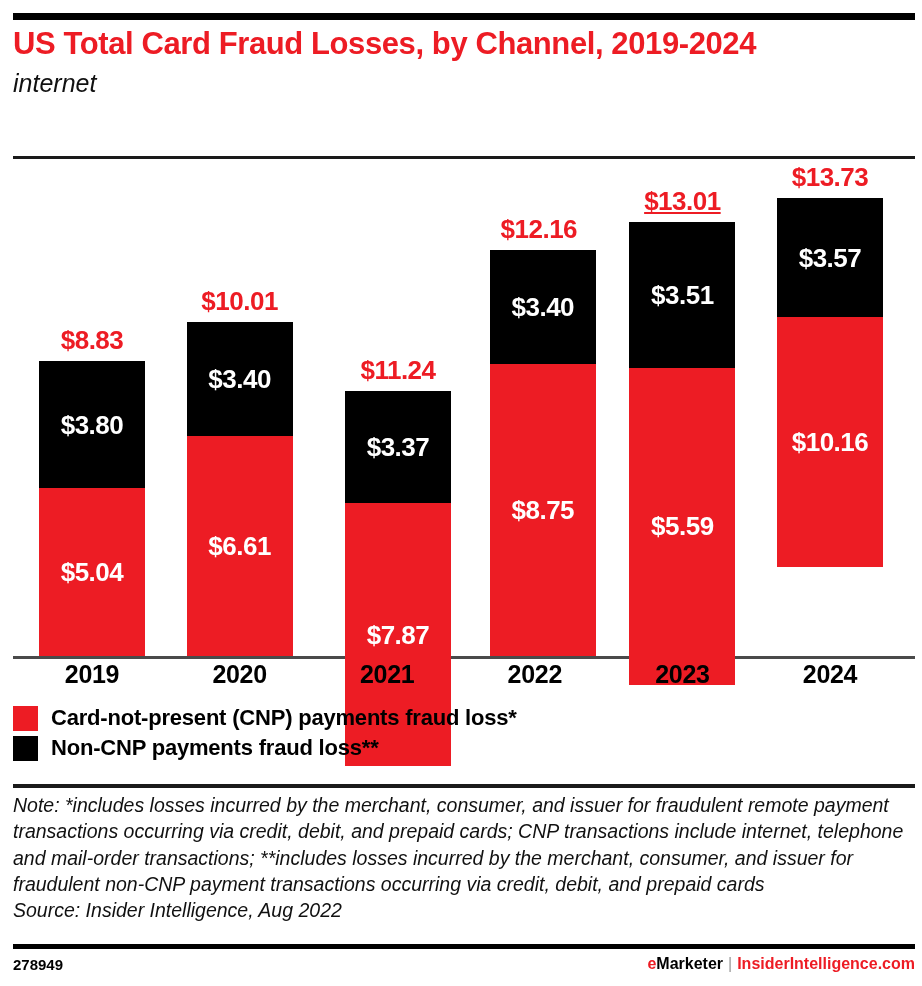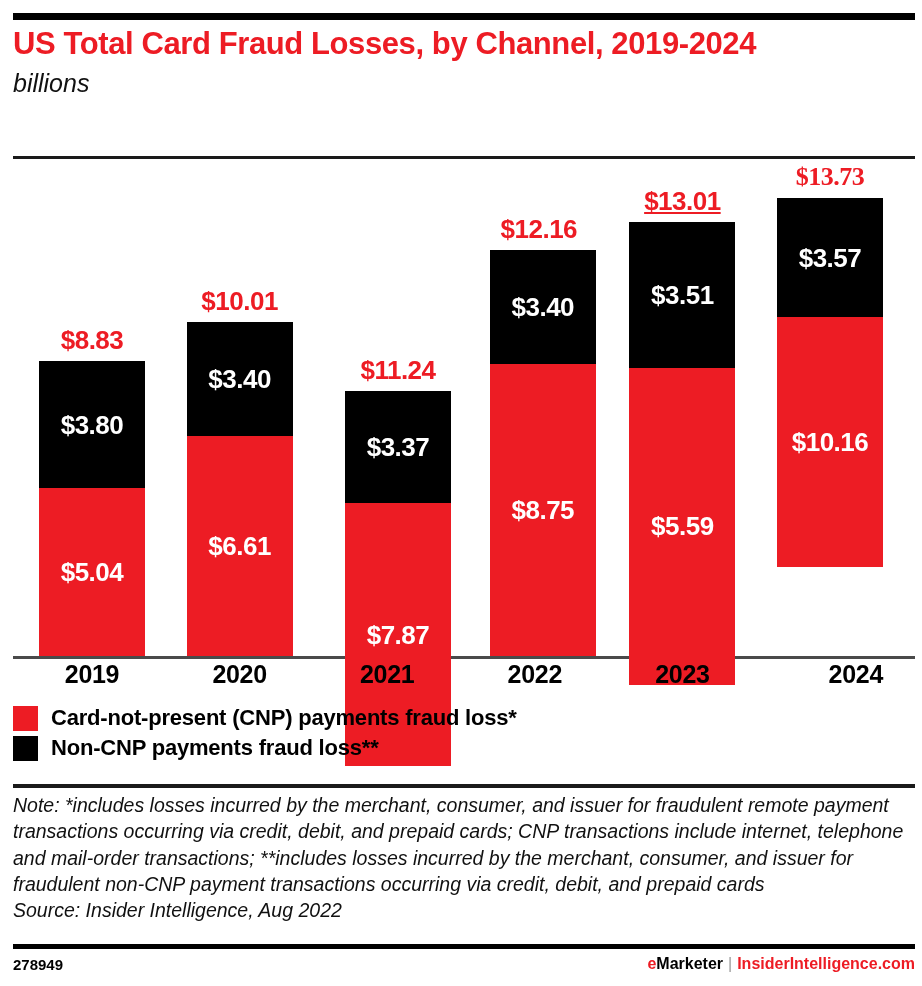--- a/index.html
+++ b/index.html
@@ -104,21 +104,21 @@
 </style>
 </head>
 <body>
 
 <div class="page">
 
   <div class="rule-top"></div>
 
   <div class="header">
     <h1 class="chart-title">US Total Card Fraud Losses, by Channel, 2019-2024</h1>
-    <div class="chart-subtitle">billions</div>
+    <div class="chart-subtitle">internet</div>
   </div>
 
   <div class="rule-under-subtitle"></div>
 
   <div class="plot">
     <div class="axis-line"></div>
     <div id="bars">
         <div class="bar-group" style="left: 39px; height: 294.548px;">
           <div class="total-label" style="top: -34px;">$8.83</div>
           <div class="seg seg-top" style="height: 126.759px;">
@@ -158,38 +158,38 @@
         <div class="bar-group" style="left: 629.4px; height: 433.983px;">
           <div class="total-label" style="top: -34px; text-decoration: underline;">$13.01</div>
           <div class="seg seg-top" style="height: 146px;">
             <span class="seg-label">$3.51</span>
           </div>
           <div class="seg seg-bottom" style="height: 316.564px;">
             <span class="seg-label">$5.59</span>
           </div>
         </div>
         <div class="bar-group" style="left: 777px; height: 458px;">
-          <div class="total-label" style="top: -34px; font-family: Liberation Serif, serif;">$13.73</div>
+          <div class="total-label" style="top: -34px;">$13.73</div>
           <div class="seg seg-top" style="height: 119.087px;">
             <span class="seg-label">$3.57</span>
           </div>
           <div class="seg seg-bottom" style="height: 250px;">
             <span class="seg-label">$10.16</span>
           </div>
         </div>
       </div>
   </div>
 
   <div class="xaxis">
       <div class="xtick" style="left: 39px; width: 106px;">2019</div>
       <div class="xtick" style="left: 186.6px; width: 106px;">2020</div>
       <div class="xtick" style="left: 334.2px; width: 106px;">2021</div>
       <div class="xtick" style="left: 481.8px; width: 106px;">2022</div>
       <div class="xtick" style="left: 629.4px; width: 106px;">2023</div>
-      <div class="xtick" style="left: 777px; width: 106px; text-align: right;">2024</div>
+      <div class="xtick" style="left: 777px; width: 106px;">2024</div>
     </div>
 
   <div class="legend">
     <div class="legend-row">
       <span class="swatch sw-red"></span>
       <span class="legend-label">Card-not-present (CNP) payments fraud loss*</span>
     </div>
     <div class="legend-row">
       <span class="swatch sw-black"></span>
       <span class="legend-label">Non-CNP payments fraud loss**</span>

